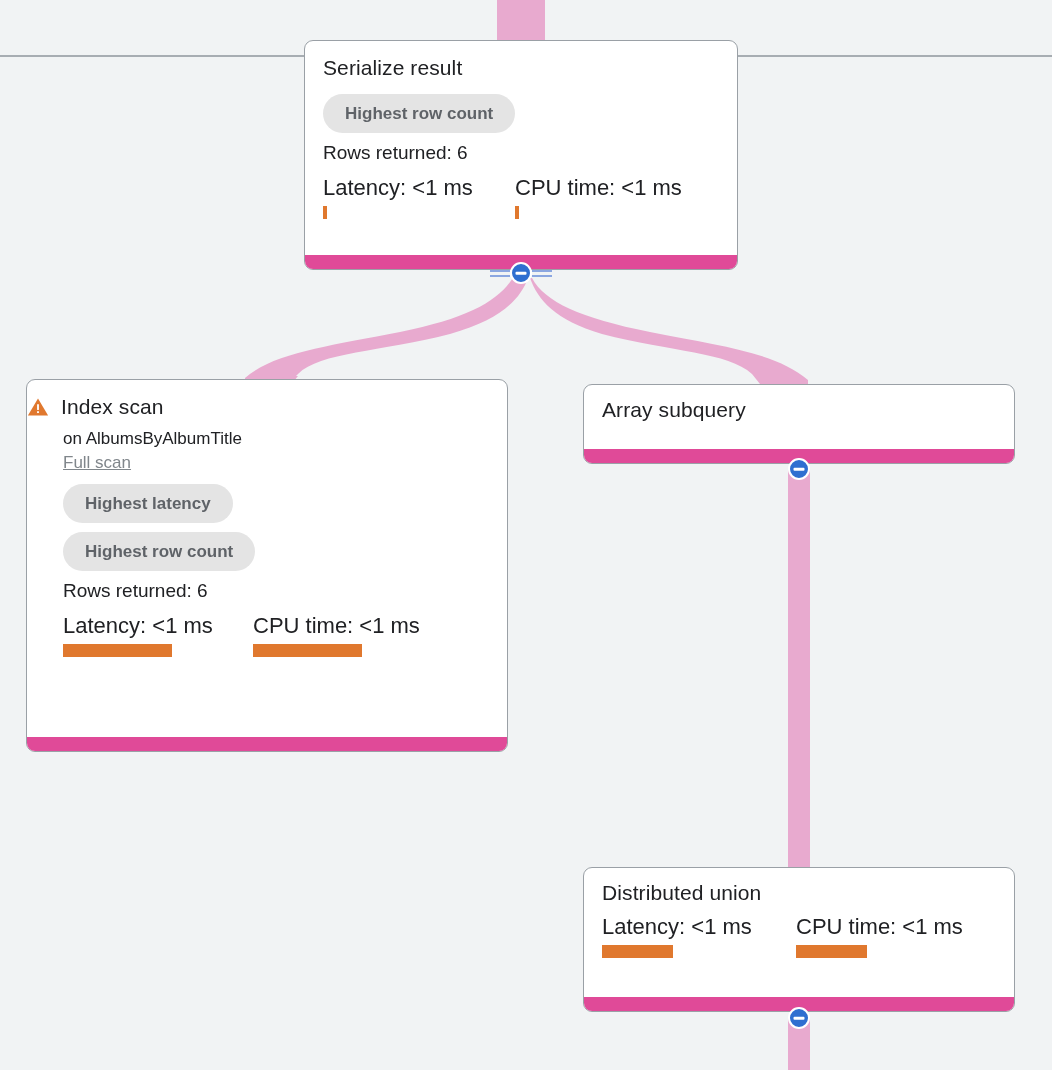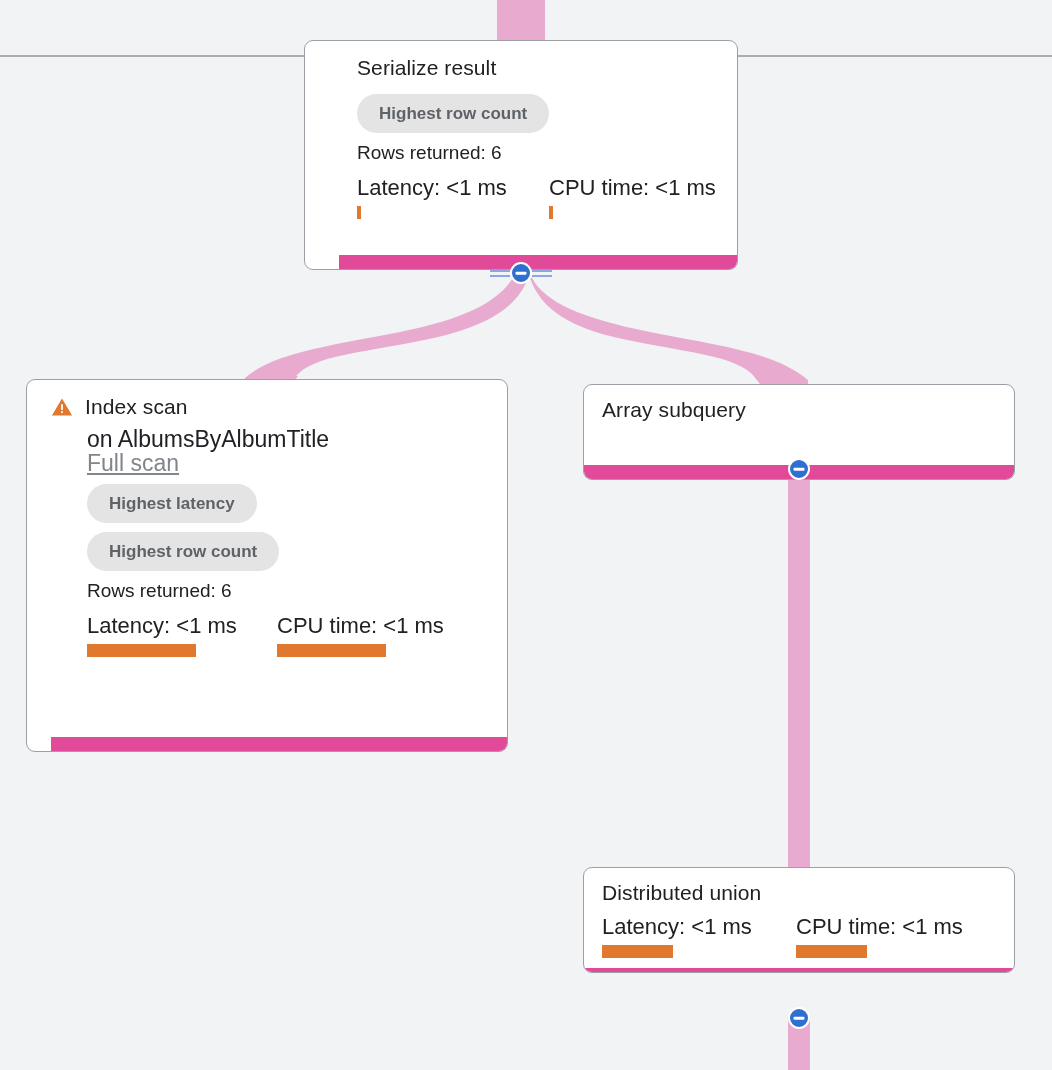--- a/index.html
+++ b/index.html
@@ -83,21 +83,21 @@
     white-space: nowrap;
   }
   .warn-icon {
     width: 22px;
     height: 22px;
     display: block;
     flex: 0 0 auto;
   }
 
   .node-subtitle {
-    font-size: 23px;
+    font-size: 17px;
     color: #202124;
     line-height: 24px;
     margin-top: 3px;
     white-space: nowrap;
   }
   .node-subtitle.muted {
     color: #80868b;
   }
 
   .chip {
@@ -222,21 +222,21 @@
              C 728 352, 672 352, 602 334
              C 555 320, 538 300, 530 278 Z" fill="#e8aacf"></path>
 
     <rect x="788" y="468" width="22" height="404" fill="#e8aacf"></rect>
 
     <rect x="788" y="1018" width="22" height="56" fill="#e8aacf"></rect>
   </svg>
 
   <div class="top-rule"></div>
 
-  <div class="node" style="left:304px; top:40px; width:434px; height:230px;padding-left:34px;">
+  <div class="node" style="left:304px; top:40px; width:434px; height:230px;">
     <div class="node-body">
       <div class="node-title-row">
         <span class="node-title">Serialize result</span>
       </div>
       <span class="chip">Highest row count</span>
       <div class="rows-returned">Rows returned: 6</div>
       <div class="metrics">
         <div class="metric" style="width:192px;">
           <span class="metric-label">Latency: &lt;1 ms</span>
           <span class="metric-bar" style="width:4px;"></span>
@@ -253,21 +253,21 @@
   <div class="toggle-rails" style="left:521px; top:273px;">
     <span class="l1"></span>
       <span class="l2"></span>
     <span class="r1"></span>
       <span class="r2"></span>
   </div>
   <div class="collapse-toggle" style="left:510px; top:262px;">
     <span class="knob"></span>
   </div>
 
-  <div class="node" style="left:26px; top:379px; width:482px; height:373px;padding-left:24px;">
+  <div class="node" style="left:26px; top:379px; width:482px; height:373px;">
     <div class="node-body" style="padding-left:36px;">
       <div class="node-title-row" style="margin-left:-36px;">
         <svg class="warn-icon" viewBox="0 0 24 24" xmlns="http://www.w3.org/2000/svg">
           <path d="M12 2.6 L23 21.4 L1 21.4 Z" fill="#e0782e"></path>
           <rect x="11" y="9" width="2" height="6.2" fill="#ffffff"></rect>
           <rect x="11" y="16.6" width="2" height="2" fill="#ffffff"></rect>
         </svg>
         <span class="node-title">Index scan</span>
       </div>
       <div class="node-subtitle">on AlbumsByAlbumTitle</div>
@@ -282,34 +282,34 @@
         </div>
         <div class="metric">
           <span class="metric-label">CPU time: &lt;1 ms</span>
           <span class="metric-bar" style="width:109px;"></span>
         </div>
       </div>
     </div>
     <div class="node-accent"></div>
   </div>
 
-  <div class="node" style="left:583px; top:384px; width:432px; height:96px;">
+  <div class="node" style="left:583px; top:384px; width:432px; height:80px;">
     <div class="node-body" style="padding-top:12px;">
       <div class="node-title-row">
         <span class="node-title">Array subquery</span>
       </div>
     </div>
     <div class="node-accent"></div>
   </div>
 
   <div class="collapse-toggle" style="left:788px; top:458px;">
     <span class="knob"></span>
   </div>
 
-  <div class="node" style="left:583px; top:867px; width:432px; height:106px;">
+  <div class="node" style="left:583px; top:867px; width:432px; height:145px;">
     <div class="node-body" style="padding-top:12px;">
       <div class="node-title-row">
         <span class="node-title">Distributed union</span>
       </div>
       <div class="metrics" style="margin-top:6px;">
         <div class="metric" style="width:194px;">
           <span class="metric-label">Latency: &lt;1 ms</span>
           <span class="metric-bar" style="width:71px;"></span>
         </div>
         <div class="metric">

